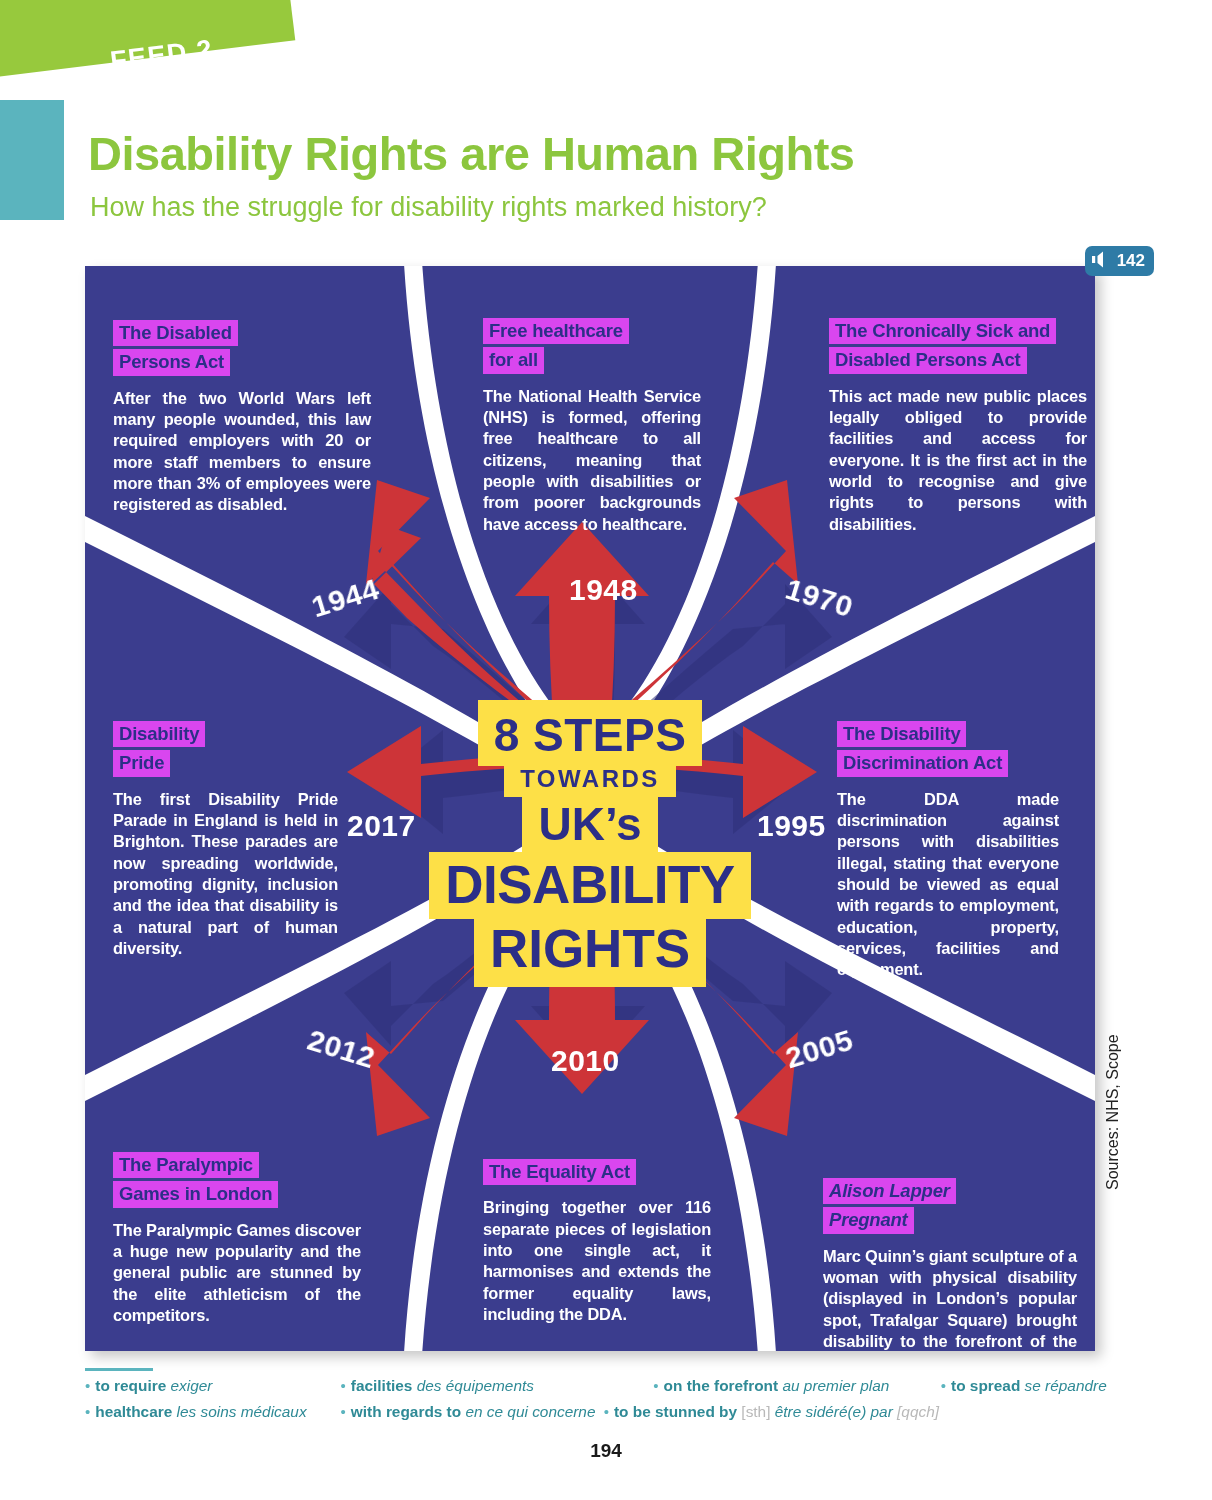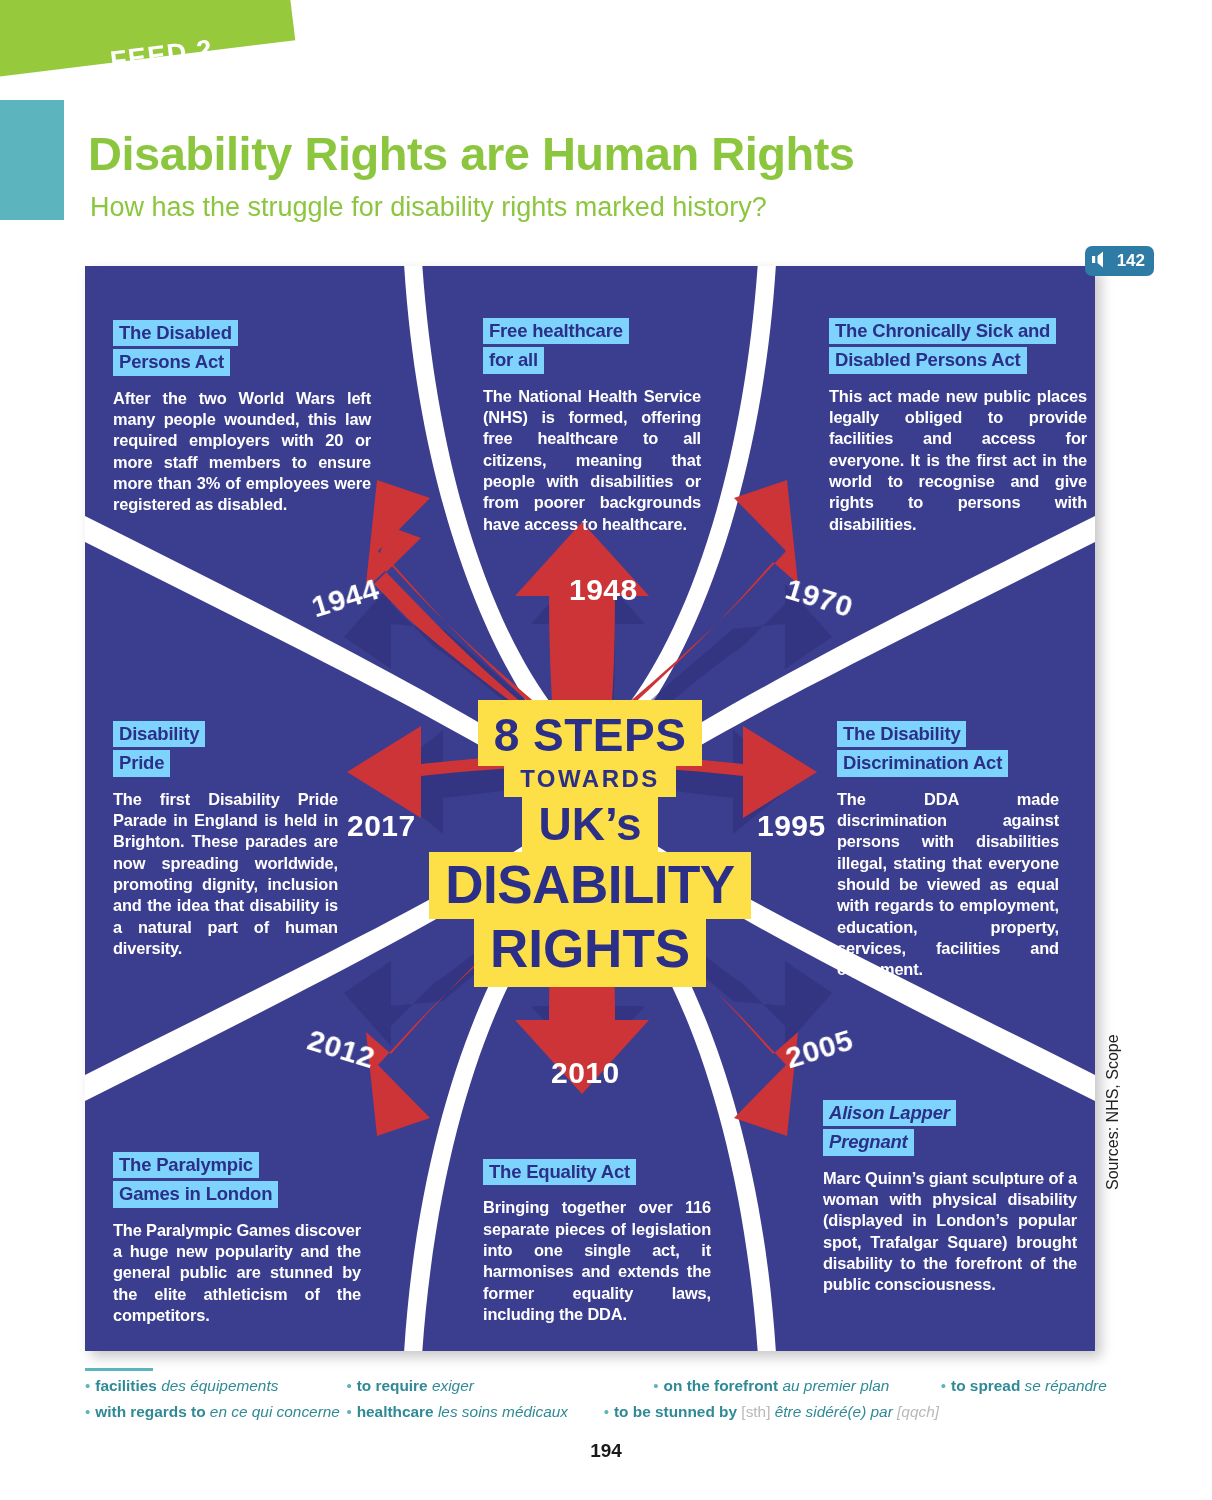--- a/index.html
+++ b/index.html
@@ -51,40 +51,40 @@
     position:absolute; left:85px; top:266px; width:1010px; height:1085px;
     background:#3b3d8e; overflow:hidden;
     box-shadow: 6px 6px 12px rgba(0,0,0,0.22);
   }
   .info-svg{ position:absolute; left:0; top:0; width:1010px; height:1085px; }
 
   
   .blk{ position:absolute; z-index:12; }
   .blk .hd{ display:block; }
   .blk .hd span{
-    display:inline-block; background:#7dd3fc; color:#2c2f87;
+    display:inline-block; background:#d946ef; color:#2c2f87;
     font-weight:bold; font-size:18.5px; line-height:1.26;
     padding:1px 6px 2px 6px; margin-bottom:3px; letter-spacing:-0.2px;
     white-space:nowrap;
   }
   .blk.italic .hd span{ font-style:italic; }
   .blk .body{
     color:#ffffff; font-size:16.4px; line-height:1.30; font-weight:bold;
     text-align:justify; margin-top:9px; letter-spacing:-0.15px;
   }
 
   
   #b-1944 { left:28px;  top:54px;  width:258px; }
   #b-1948 { left:398px; top:52px;  width:218px; }
   #b-1970 { left:744px; top:52px;  width:258px; }
   #b-2017 { left:28px;  top:455px; width:225px; }
   #b-1995 { left:752px; top:455px; width:222px; }
   #b-2012 { left:28px;  top:866px; width:248px;margin-top:20px; }
   #b-2010 { left:398px; top:893px; width:228px; }
-  #b-2005 { left:738px; top:834px; width:254px; }
+  #b-2005 { left:738px; top:912px; width:254px; }
 
   
   .center-wrap{
     position:absolute; left:0; top:434px; width:1010px;
     z-index:20; display:flex; flex-direction:column; align-items:center;
   }
   .center-wrap .cline{
     background:#fde047; color:#2c2f87; font-weight:bold;
     padding:2px 16px 4px 16px; white-space:nowrap;
   }
@@ -99,21 +99,21 @@
     position:absolute; z-index:30; color:#ffffff;
     font-weight:bold; font-size:30px; letter-spacing:0.5px;
     white-space:nowrap;
   }
   #y-1944{ left:226px; top:315px; transform:rotate(-17deg); }
   #y-1948{ left:484px; top:307px; }
   #y-1970{ left:700px; top:315px; transform:rotate(17deg); }
   #y-2017{ left:262px; top:543px; }
   #y-1995{ left:672px; top:543px; }
   #y-2012{ left:222px; top:766px; transform:rotate(17deg); }
-  #y-2010{ left:466px; top:778px;margin-top:12px; }
+  #y-2010{ left:466px; top:778px; }
   #y-2005{ left:700px; top:766px; transform:rotate(-17deg); }
 
   
   .sources{
     position:absolute; left:1104px; top:1190px;
     font-size:16px; color:#222; white-space:nowrap;
     transform: rotate(-90deg); transform-origin: left top;
   }
 
   
@@ -308,38 +308,38 @@
       <div class="body">The first Disability Pride Parade in England is held in Brighton. These parades are now spreading worldwide, promoting dignity, inclusion and the idea that disability is a natural part of human diversity.</div>
     </div>
 
   </div>
 
   <div class="sources">Sources: NHS, Scope</div>
 
   <div class="vocab-rule"></div>
   <div class="vocab">
 
+    <div class="vcol c1">
+      <div class="vitem">
+        <span class="dot">•</span><span class="en">to require</span> <span class="fr">exiger</span>
+      </div>
+      <div class="vitem">
+        <span class="dot">•</span><span class="en">healthcare</span> <span class="fr">les soins médicaux</span>
+      </div>
+    </div>
+
     <div class="vcol c2">
       <div class="vitem">
         <span class="dot">•</span><span class="en">facilities</span> <span class="fr">des équipements</span>
       </div>
       <div class="vitem">
         <span class="dot">•</span><span class="en">with regards to</span> <span class="fr">en ce qui concerne</span>
       </div>
     </div>
 
-    <div class="vcol c1">
-      <div class="vitem">
-        <span class="dot">•</span><span class="en">to require</span> <span class="fr">exiger</span>
-      </div>
-      <div class="vitem">
-        <span class="dot">•</span><span class="en">healthcare</span> <span class="fr">les soins médicaux</span>
-      </div>
-    </div>
-
     <div class="vcol c3">
       <div class="vitem">
         <span class="dot">•</span><span class="en">on the forefront</span> <span class="fr">au premier plan</span>
       </div>
       <div class="vitem">
         <span class="dot">•</span><span class="en">to be stunned by</span> <span class="br">[sth]</span> <span class="fr">être sidéré(e) par</span> <span class="brit">[qqch]</span>
       </div>
     </div>
 
     <div class="vcol c4">

